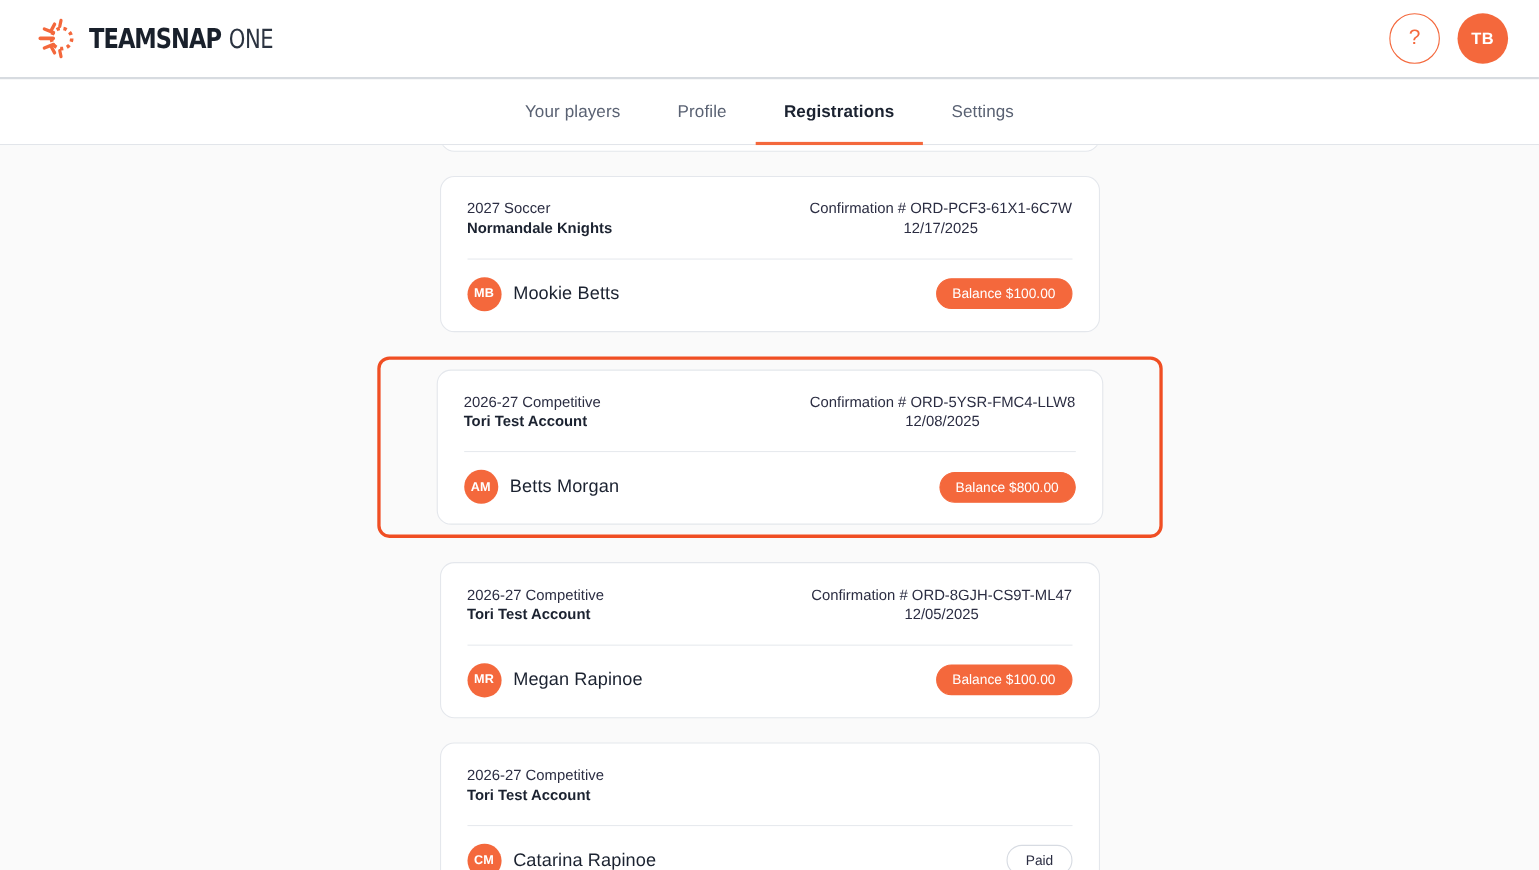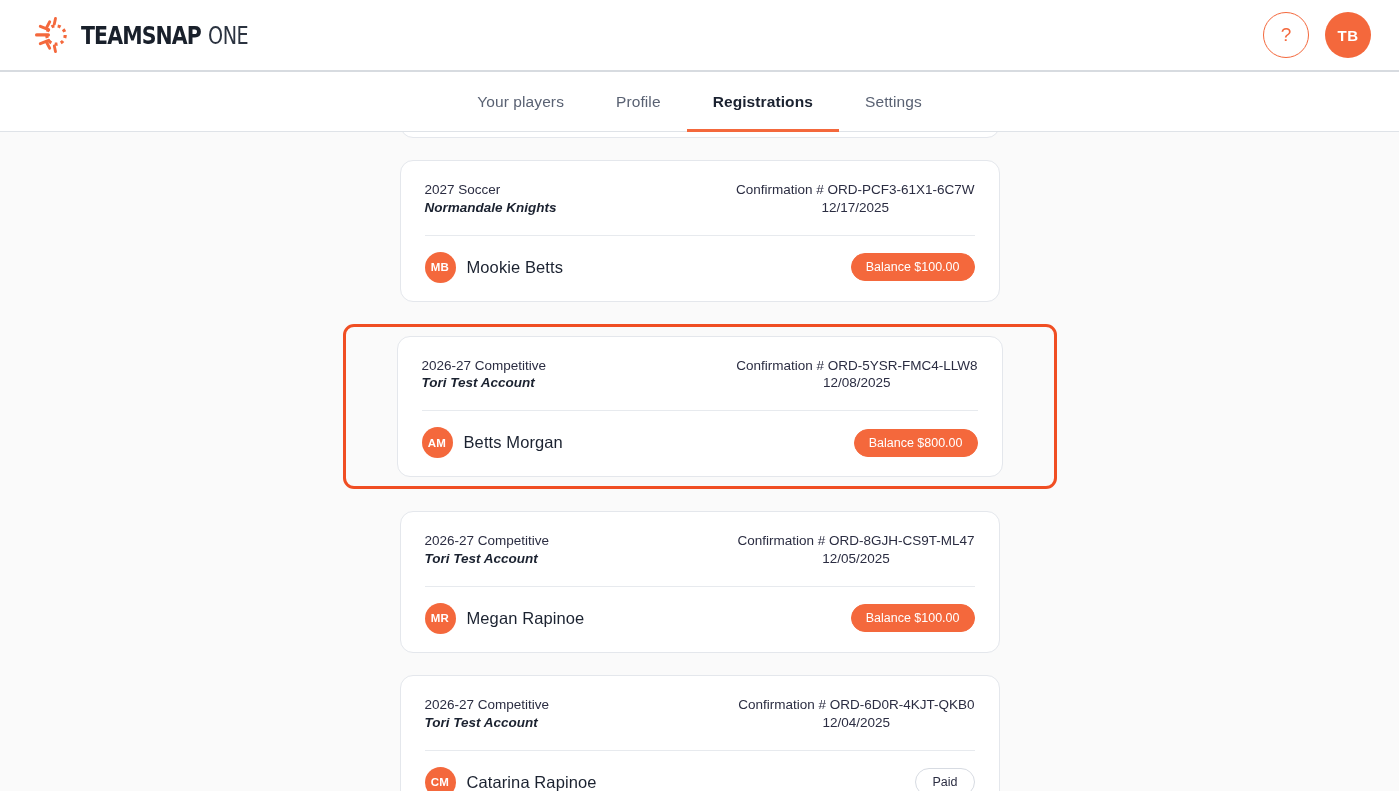--- a/index.html
+++ b/index.html
@@ -154,21 +154,21 @@
   .card-head {
     display: flex;
     justify-content: space-between;
     align-items: flex-start;
     padding-bottom: 18px;
     border-bottom: 1px solid #e7eaee;
   }
   .head-left { line-height: 1.32; }
   .head-right { line-height: 1.32; text-align: center; }
   .season { font-size: 13.5px; color: #2b2d42; }
-  .org { font-size: 13.5px; font-weight: 700; color: #1b2230; font-style: italic; }
+  .org { font-size: 13.5px; font-weight: 700; color: #1b2230; }
   .conf { font-size: 13.5px; color: #2b2d42; white-space: nowrap; }
   .date { font-size: 13.5px; color: #2b2d42; }
 
   .card-player {
     display: flex;
     align-items: center;
     justify-content: space-between;
     padding: 16px 0 18px 0;
   }
   .player-left {
@@ -340,24 +340,20 @@
         <span class="badge badge-balance">Balance $100.00</span>
       </div>
     </div>
 
     <div class="reg-card">
       <div class="card-head">
         <div class="head-left">
           <div class="season">2026-27 Competitive</div>
           <div class="org">Tori Test Account</div>
         </div>
-        <div class="head-right">
-          <div class="conf">Confirmation # ORD-6D0R-4KJT-QKB0</div>
-          <div class="date">12/04/2025</div>
-        </div>
       </div>
       <div class="card-player">
         <div class="player-left">
           <span class="avatar-sm">CM</span>
           <span class="player-name">Catarina Rapinoe</span>
         </div>
         <span class="badge badge-paid">Paid</span>
       </div>
     </div>
 

